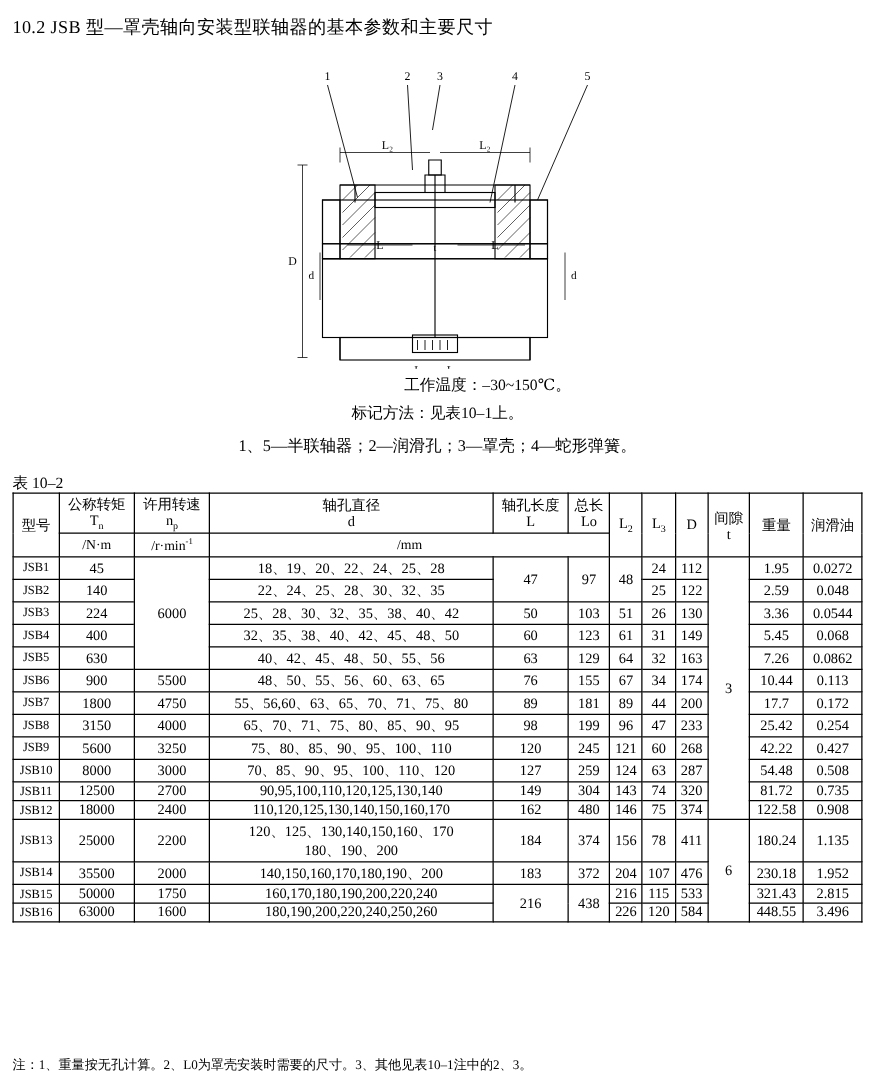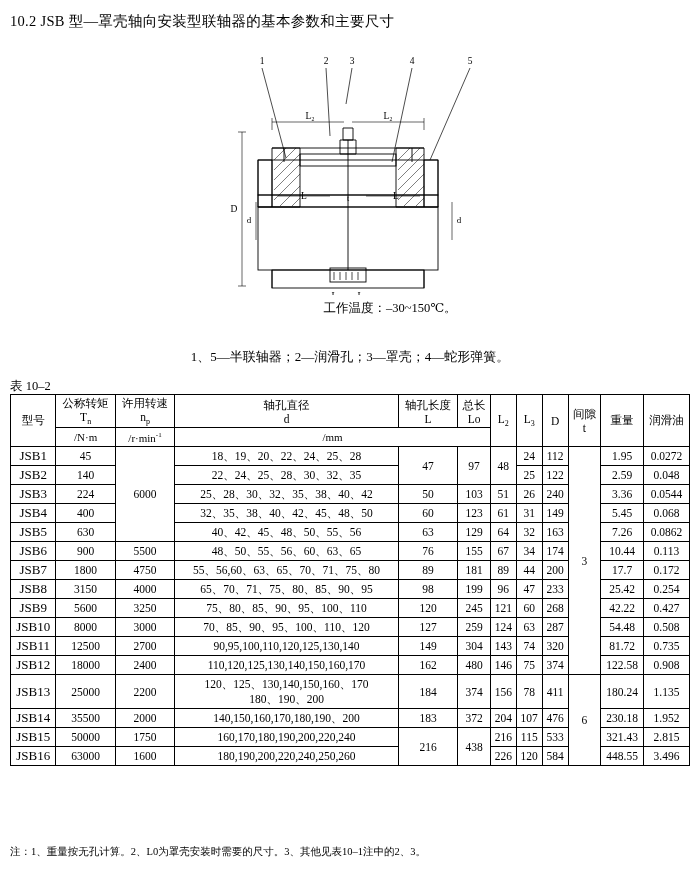--- a/index.html
+++ b/index.html
@@ -12,21 +12,21 @@
   .n1{top:300px;margin-left:40px;}
   .n2{top:322px;}
   .n3{top:348px;font-size:13px;}
   
   .tbl-label{position:absolute;left:10px;top:378px;font-size:12.5px;}
   table.spec{position:absolute;left:10px;top:394px;border-collapse:collapse;width:680px;font-size:11.5px;}
   table.spec td,table.spec th{border:1px solid #000;text-align:center;vertical-align:middle;padding:1px 2px;font-weight:normal;}
   .unit-row td{font-size:11px;height:16px;}
   .h1row td{height:26px;}
   .dcell{font-size:11.5px;letter-spacing:0px;}
-  .model{font-size:13px;}
+  .model{font-size:10px;}
   .foot{position:absolute;left:10px;top:845px;font-size:10.5px;}
   sub{font-size:8px;}
 </style>
 </head>
 <body>
 
 <div class="page">
 
   <div class="sec-title">10.2  JSB 型—罩壳轴向安装型联轴器的基本参数和主要尺寸</div>
 
@@ -129,20 +129,21 @@
         <text x="249" y="183" font-size="9">d</text>
         <text x="459" y="183" font-size="9">d</text>
         <text x="336" y="259">L₃</text>
         <text x="362" y="259">L₃</text>
         <text x="348" y="274">L₀</text>
       </g>
     </svg>
   </div>
 
   <div class="notes n1">工作温度：–30~150℃。</div>
+  <div class="notes n2">标记方法：见表10–1上。</div>
   <div class="notes n3">1、5—半联轴器；2—润滑孔；3—罩壳；4—蛇形弹簧。</div>
 
   <div class="tbl-label">表 10–2</div>
 
   <table class="spec">
     <tbody>
       <tr class="h1row">
         <td rowspan="2">型号</td>
         <td>公称转矩<br>T<sub>n</sub></td>
         <td>许用转速<br>n<sub>p</sub></td>
@@ -186,21 +187,21 @@
         <td>0.048</td>
       </tr>
       <tr class="datarow">
         <td class="model">JSB3</td>
         <td>224</td>
         <td class="dcell">25、28、30、32、35、38、40、42</td>
         <td>50</td>
         <td>103</td>
         <td>51</td>
         <td>26</td>
-        <td>240</td>
+        <td>130</td>
         <td>3.36</td>
         <td>0.0544</td>
       </tr>
       <tr class="datarow">
         <td class="model">JSB4</td>
         <td>400</td>
         <td class="dcell">32、35、38、40、42、45、48、50</td>
         <td>60</td>
         <td>123</td>
         <td>61</td>

